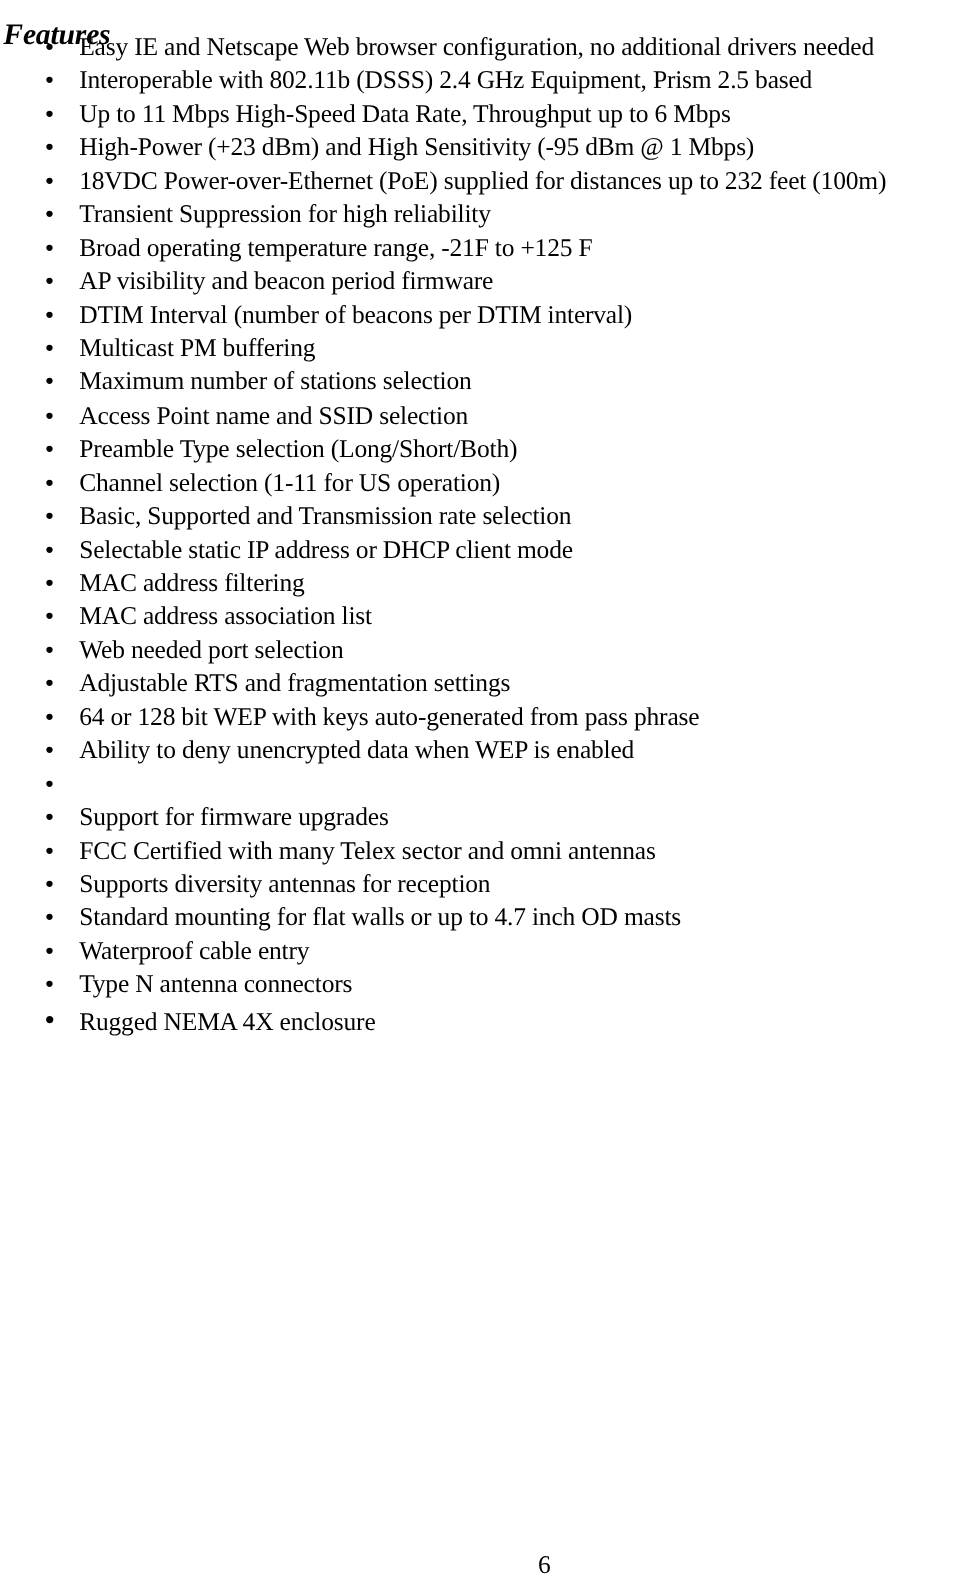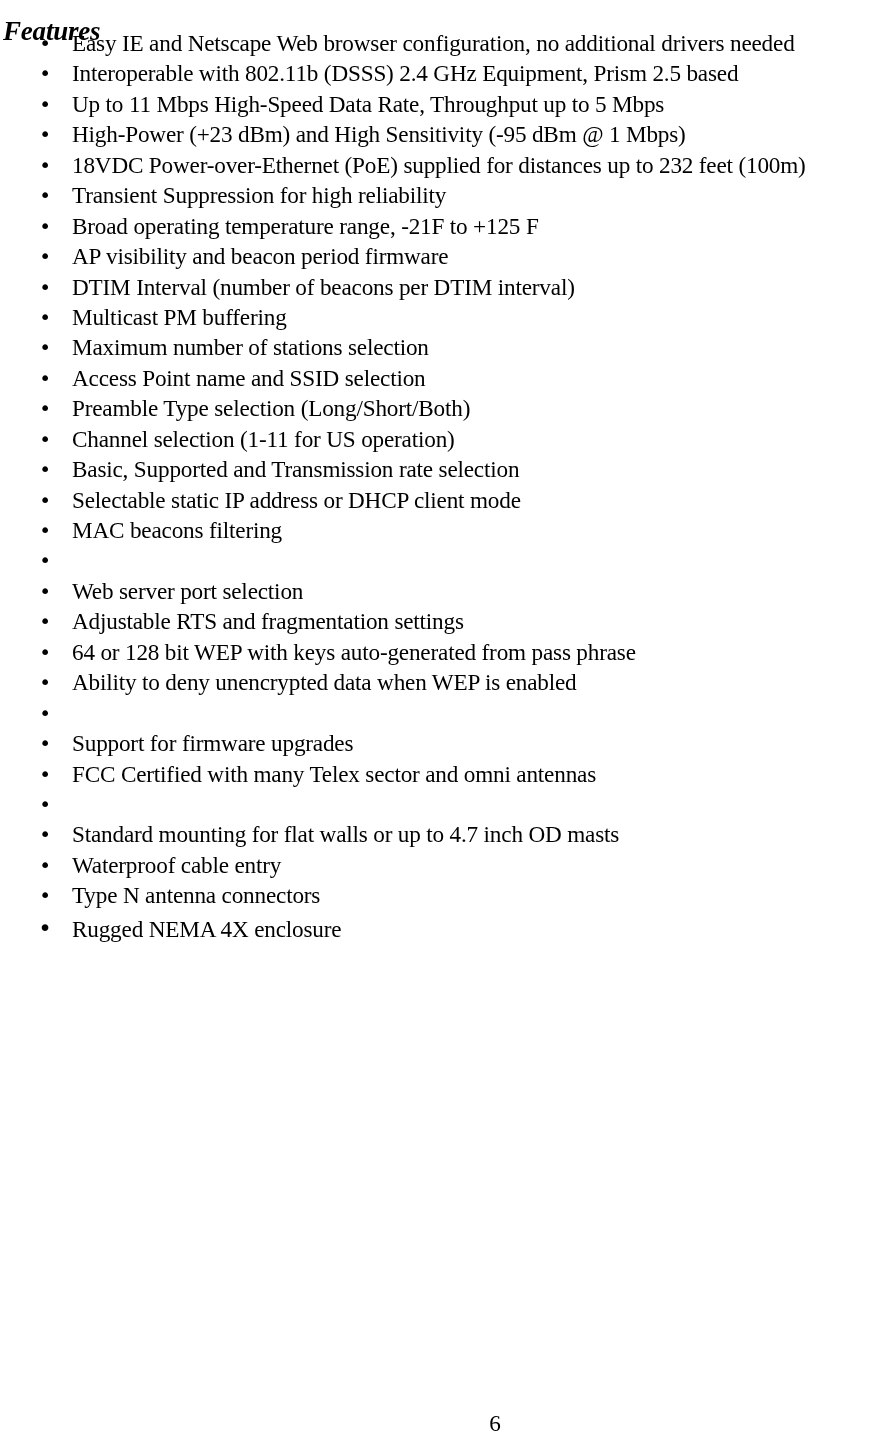--- a/index.html
+++ b/index.html
@@ -107,21 +107,21 @@
       <li class="feature-item">
         <span class="feature-bullet">•</span>
         <span class="feature-text">Easy IE and Netscape Web browser configuration, no additional drivers needed</span>
       </li>
       <li class="feature-item">
         <span class="feature-bullet">•</span>
         <span class="feature-text">Interoperable with 802.11b (DSSS) 2.4 GHz Equipment, Prism 2.5 based</span>
       </li>
       <li class="feature-item">
         <span class="feature-bullet">•</span>
-        <span class="feature-text">Up to 11 Mbps High-Speed Data Rate, Throughput up to 5 Mbps</span>
+        <span class="feature-text">Up to 11 Mbps High-Speed Data Rate, Throughput up to 6 Mbps</span>
       </li>
       <li class="feature-item">
         <span class="feature-bullet">•</span>
         <span class="feature-text">High-Power (+23 dBm) and High Sensitivity (-95 dBm @ 1 Mbps)</span>
       </li>
       <li class="feature-item">
         <span class="feature-bullet">•</span>
         <span class="feature-text">18VDC Power-over-Ethernet (PoE) supplied for distances up to 232 feet (100m)</span>
       </li>
       <li class="feature-item">
@@ -163,28 +163,29 @@
       <li class="feature-item">
         <span class="feature-bullet">•</span>
         <span class="feature-text">Basic, Supported and Transmission rate selection</span>
       </li>
       <li class="feature-item">
         <span class="feature-bullet">•</span>
         <span class="feature-text">Selectable static IP address or DHCP client mode</span>
       </li>
       <li class="feature-item">
         <span class="feature-bullet">•</span>
-        <span class="feature-text">MAC beacons filtering</span>
-      </li>
-      <li class="feature-item">
-        <span class="feature-bullet">•</span>
-      </li>
-      <li class="feature-item">
-        <span class="feature-bullet">•</span>
-        <span class="feature-text">Web server port selection</span>
+        <span class="feature-text">MAC address filtering</span>
+      </li>
+      <li class="feature-item">
+        <span class="feature-bullet">•</span>
+        <span class="feature-text">MAC address association list</span>
+      </li>
+      <li class="feature-item">
+        <span class="feature-bullet">•</span>
+        <span class="feature-text">Web needed port selection</span>
       </li>
       <li class="feature-item">
         <span class="feature-bullet">•</span>
         <span class="feature-text">Adjustable RTS and fragmentation settings</span>
       </li>
       <li class="feature-item">
         <span class="feature-bullet">•</span>
         <span class="feature-text">64 or 128 bit WEP with keys auto-generated from pass phrase</span>
       </li>
       <li class="feature-item">
@@ -197,20 +198,21 @@
       <li class="feature-item">
         <span class="feature-bullet">•</span>
         <span class="feature-text">Support for firmware upgrades</span>
       </li>
       <li class="feature-item">
         <span class="feature-bullet">•</span>
         <span class="feature-text">FCC Certified with many Telex sector and omni antennas</span>
       </li>
       <li class="feature-item">
         <span class="feature-bullet">•</span>
+        <span class="feature-text">Supports diversity antennas for reception</span>
       </li>
       <li class="feature-item">
         <span class="feature-bullet">•</span>
         <span class="feature-text">Standard mounting for flat walls or up to 4.7 inch OD masts</span>
       </li>
       <li class="feature-item">
         <span class="feature-bullet">•</span>
         <span class="feature-text">Waterproof cable entry</span>
       </li>
       <li class="feature-item">

